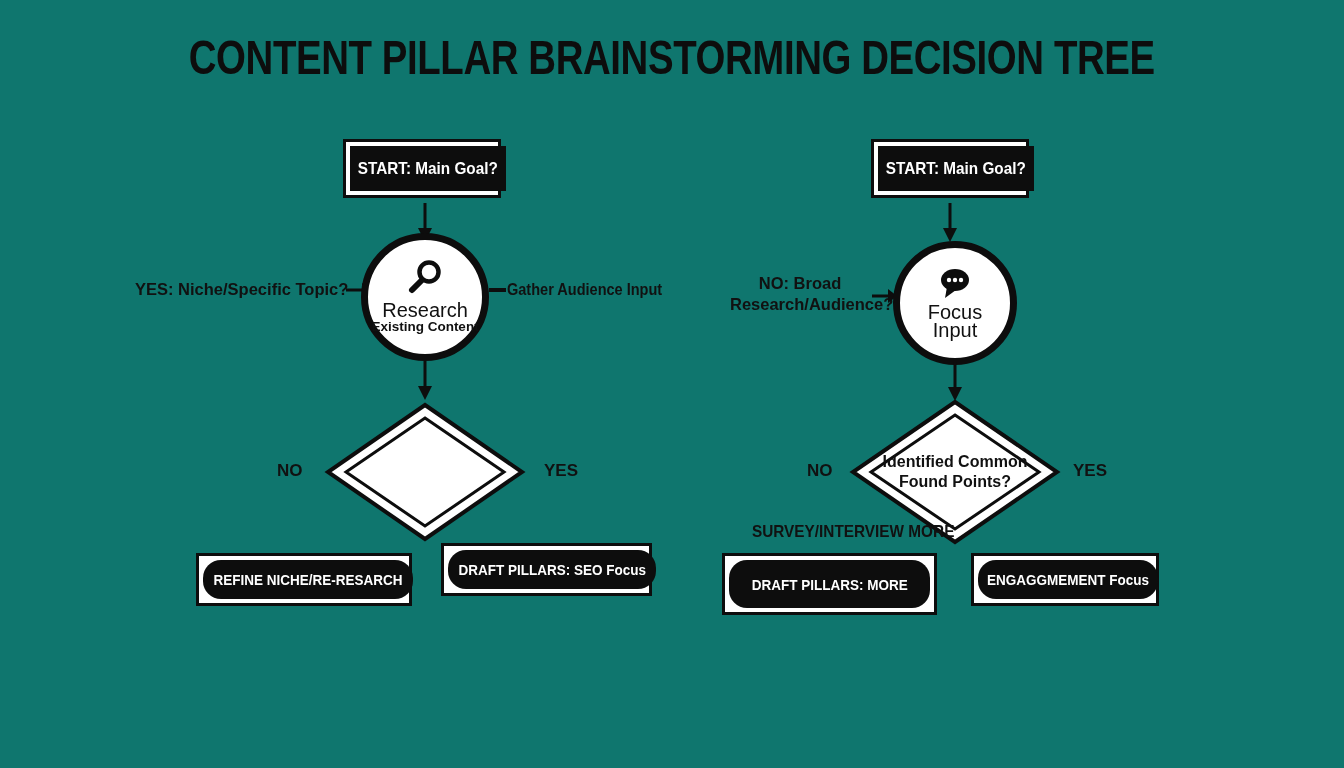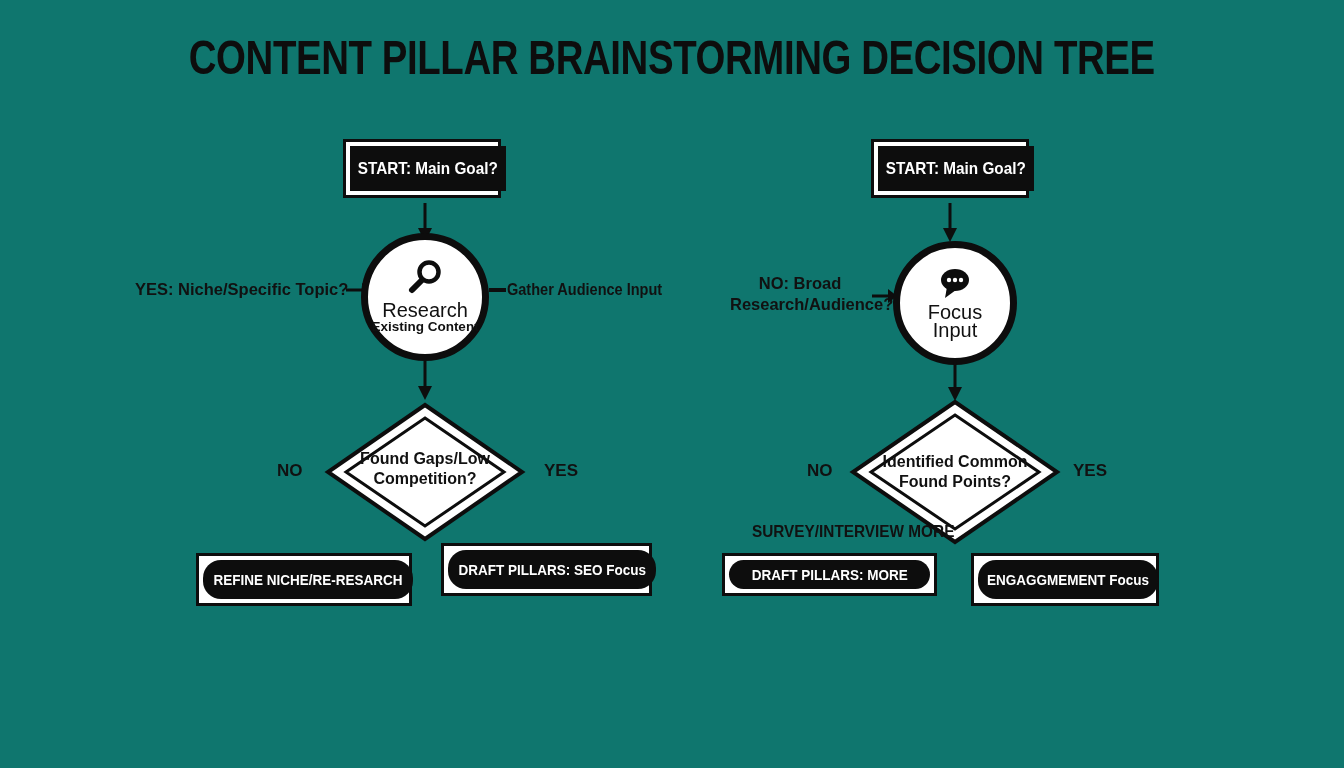--- a/index.html
+++ b/index.html
@@ -126,24 +126,20 @@
       <polygon points="2,25 16,25 9,39" fill="#0d0d0d"></polygon>
     </svg>
   </span>
 
   <span class="abs" style="left:323px; top:402px;">
     <svg width="204" height="140" viewBox="0 0 204 140">
       <polygon points="102,3 199,70 102,137 5,70" fill="#ffffff" stroke="#0d0d0d" stroke-width="4"></polygon>
       <polygon points="102,16 181,70 102,124 23,70" fill="none" stroke="#0d0d0d" stroke-width="3"></polygon>
     </svg>
   </span>
-  <div class="abs diamond-text" style="left:343px; top:449px; width:164px;">
-    <div>Found Gaps/Low</div>
-    <div>Competition?</div>
-  </div>
 
   <div class="abs yn" style="left:277px; top:461px;">NO</div>
   <div class="abs yn" style="left:544px; top:461px;">YES</div>
 
   <div class="abs dbox" style="left:196px; top:553px; width:216px; height:53px;">
     <div class="dbox-inner outcome-inner">
       <span class="cx90">REFINE NICHE/RE-RESARCH</span>
     </div>
   </div>
   <div class="abs dbox" style="left:441px; top:543px; width:211px; height:53px;">
@@ -206,21 +202,21 @@
   <div class="abs diamond-text" style="left:868px; top:452px; width:174px;">
     <div>Identified Common</div>
     <div>Found Points?</div>
   </div>
 
   <div class="abs yn" style="left:807px; top:461px;">NO</div>
   <div class="abs yn" style="left:1073px; top:461px;">YES</div>
 
   <div class="abs lbl" style="left:752px; top:521px; transform:scaleX(0.93); transform-origin:left center;">SURVEY/INTERVIEW MORE</div>
 
-  <div class="abs dbox" style="left:722px; top:553px; width:215px; height:43px;">
+  <div class="abs dbox" style="left:722px; top:553px; width:215px; height:62px;">
     <div class="dbox-inner outcome-inner">
       <span class="cx90">DRAFT PILLARS: MORE</span>
     </div>
   </div>
   <div class="abs dbox" style="left:971px; top:553px; width:188px; height:53px;">
     <div class="dbox-inner outcome-inner">
       <span class="cx90">ENGAGGMEMENT Focus</span>
     </div>
   </div>
 

